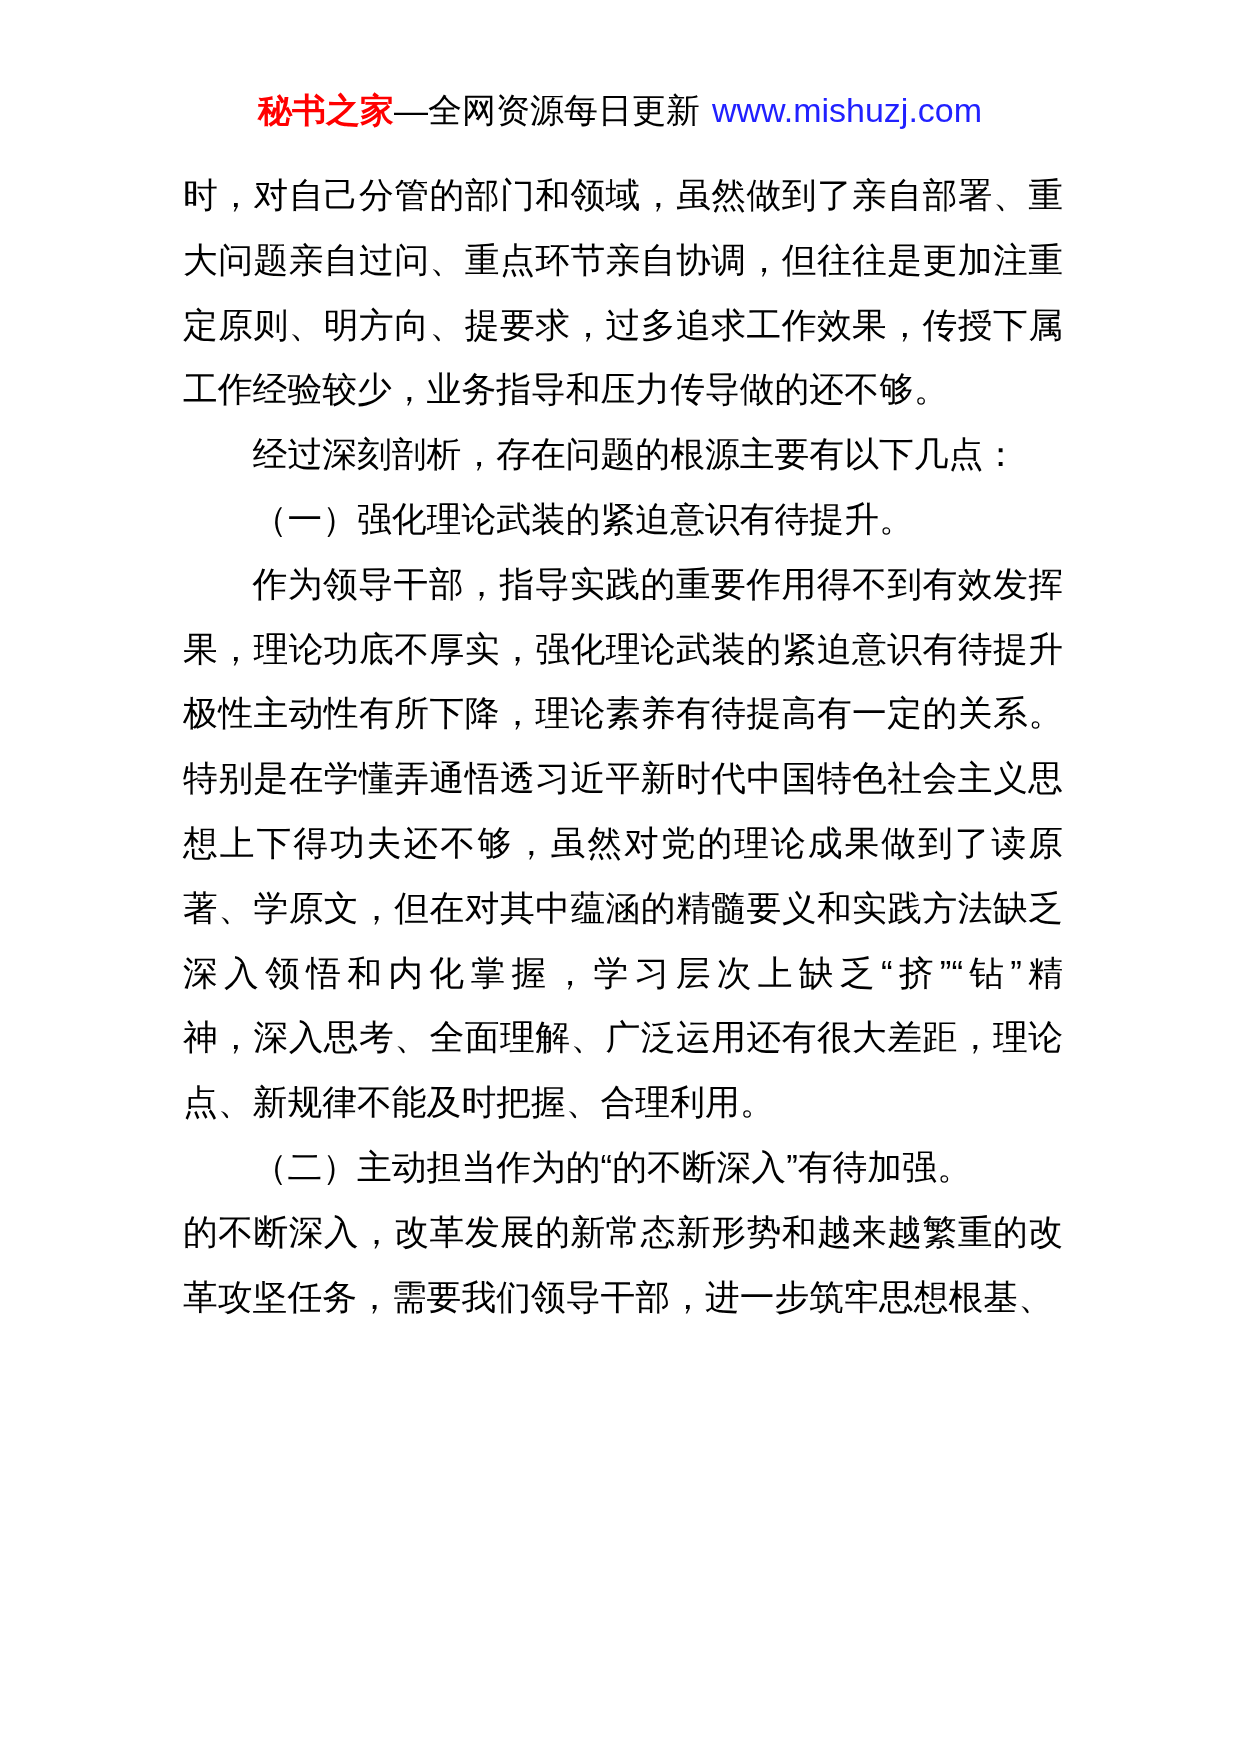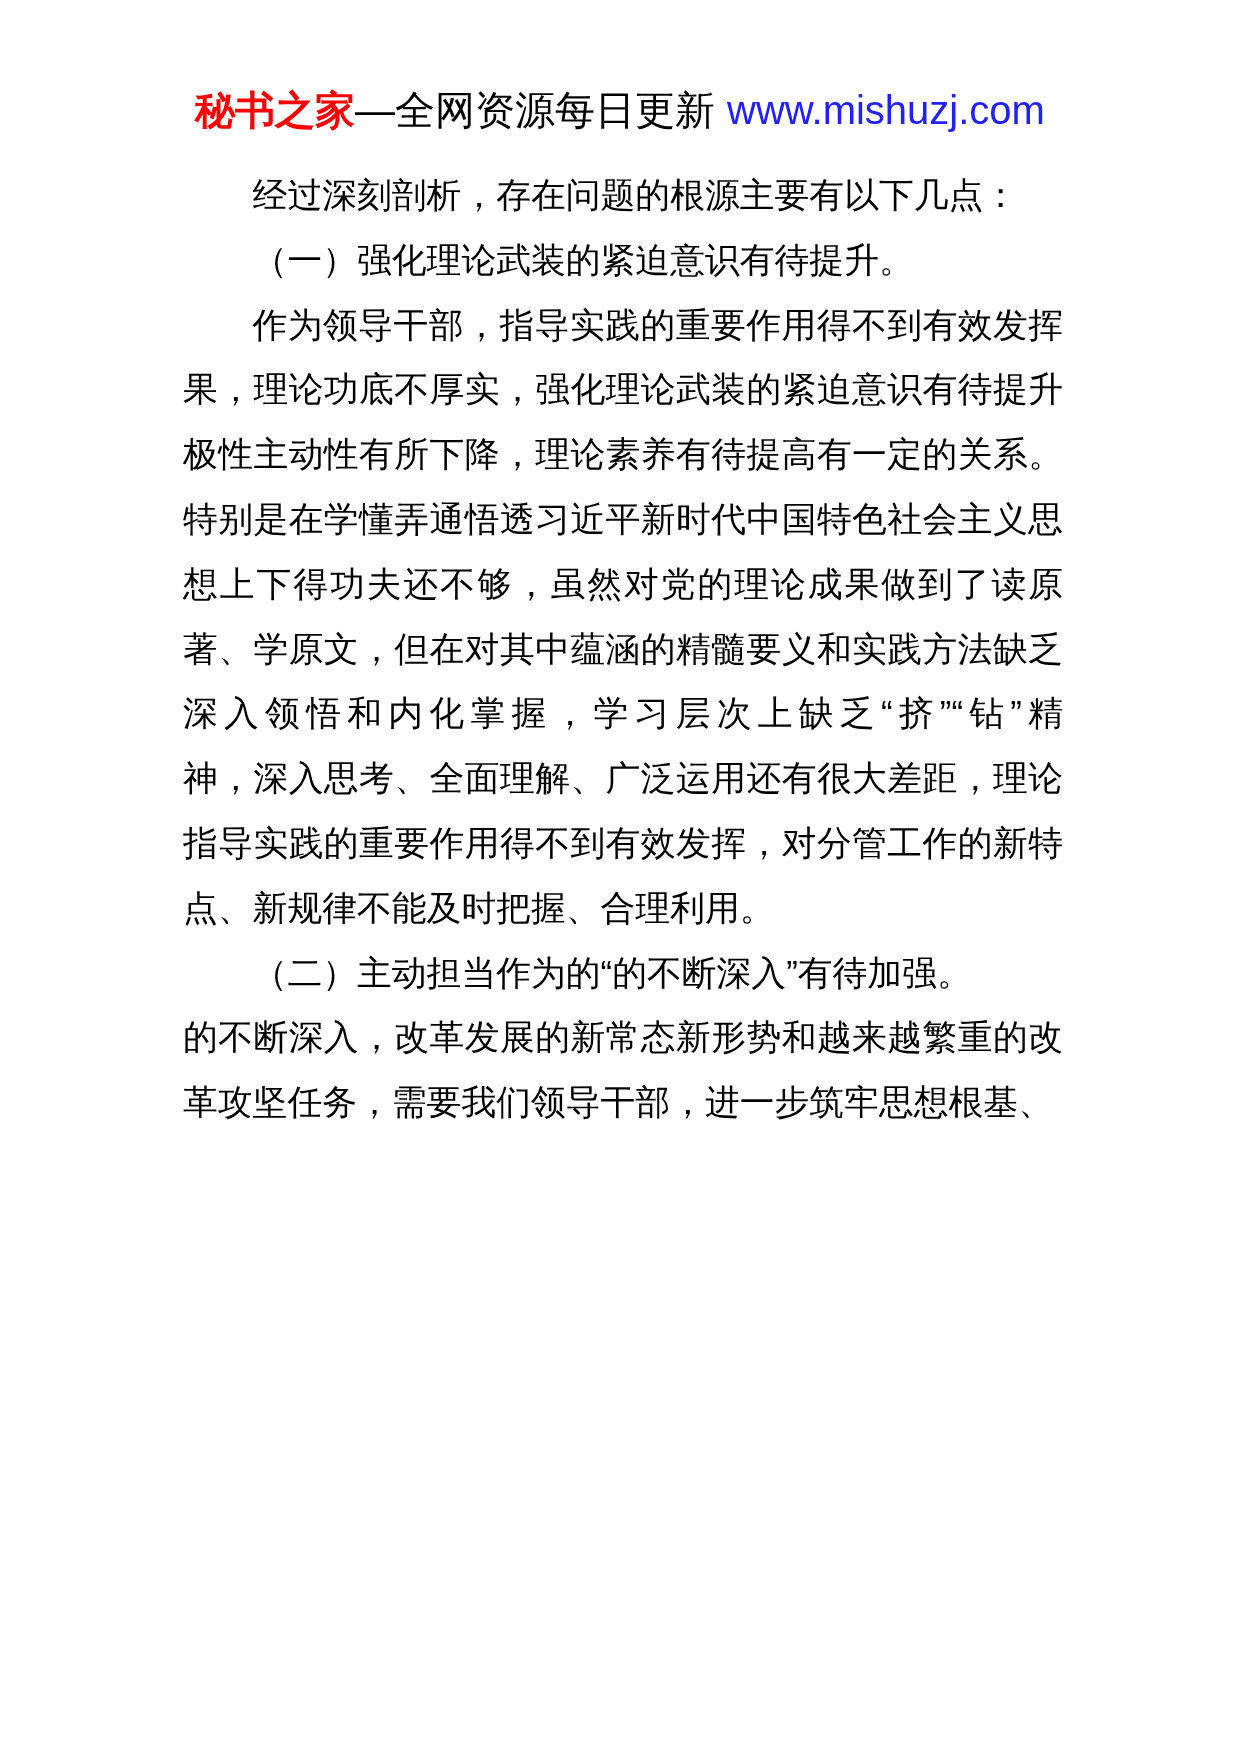--- a/index.html
+++ b/index.html
@@ -19,21 +19,21 @@
     inset: 0;
     background: #ffffff;
     overflow: hidden;
   }
   .doc-header {
     position: absolute;
     top: 88px;
     left: 0;
     right: 0;
     text-align: center;
-    font-size: 40px;
+    font-size: 34px;
     line-height: 44px;
     white-space: nowrap;
   }
   .doc-header .brand {
     font-weight: 700;
   }
   .doc-header .sep,
   .doc-header .tagline {
     color: #000000;
     font-weight: 400;
@@ -73,35 +73,40 @@
 <body>
 
 <div class="page">
 
   <div class="doc-header">
     <span class="brand" style="color: rgb(255, 0, 0);">秘书之家</span><span class="sep" style="color: rgb(0, 0, 0);">—</span><span class="tagline" style="color: rgb(0, 0, 0);">全网资源每日更新</span><span class="url" style="color: rgb(33, 33, 255);">www.mishuzj.com</span>
   </div>
 
   <div class="content" id="content" style="color: rgb(0, 0, 0);">
       <div class="paragraph">
+        <div class="line">时，对自己分管的部门和领域，虽然做到了亲自部署、重</div>
+        <div class="line">大问题亲自过问、重点环节亲自协调，但往往是更加注重</div>
+        <div class="line">定原则、明方向、提要求，过多追求工作效果，传授下属</div>
+        <div class="line last">工作经验较少，业务指导和压力传导做的还不够。</div>
+      </div>
+      <div class="paragraph">
         <div class="line indent last">经过深刻剖析，存在问题的根源主要有以下几点：</div>
       </div>
       <div class="paragraph">
         <div class="line indent last">（一）强化理论武装的紧迫意识有待提升。</div>
       </div>
       <div class="paragraph">
         <div class="line indent">作为领导干部，指导实践的重要作用得不到有效发挥</div>
         <div class="line">果，理论功底不厚实，强化理论武装的紧迫意识有待提升</div>
         <div class="line">极性主动性有所下降，理论素养有待提高有一定的关系。</div>
         <div class="line">特别是在学懂弄通悟透习近平新时代中国特色社会主义思</div>
         <div class="line">想上下得功夫还不够，虽然对党的理论成果做到了读原</div>
         <div class="line">著、学原文，但在对其中蕴涵的精髓要义和实践方法缺乏</div>
         <div class="line">深入领悟和内化掌握，学习层次上缺乏“挤”“钻”精</div>
         <div class="line">神，深入思考、全面理解、广泛运用还有很大差距，理论</div>
-        <div class="line">指导实践的重要作用得不到有效发挥，对分管工作的新特</div>
         <div class="line last">点、新规律不能及时把握、合理利用。</div>
       </div>
       <div class="paragraph">
         <div class="line indent last">（二）主动担当作为的“的不断深入”有待加强。</div>
       </div>
       <div class="paragraph">
         <div class="line">的不断深入，改革发展的新常态新形势和越来越繁重的改</div>
         <div class="line last">革攻坚任务，需要我们领导干部，进一步筑牢思想根基、</div>
       </div>
     </div>

